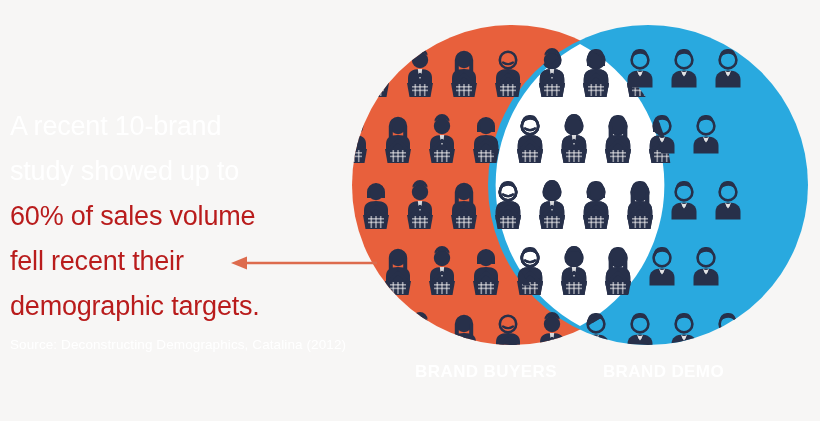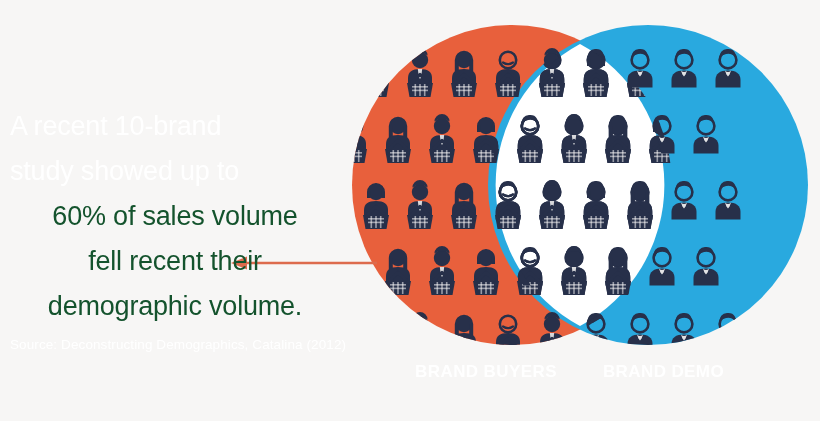--- a/index.html
+++ b/index.html
@@ -30,21 +30,21 @@
     width: 330px;
   }
   .headline .line {
     font-size: 27px;
     line-height: 45px;
     font-weight: 400;
     letter-spacing: -0.2px;
     white-space: nowrap;
   }
   .headline .line.light  { color: #ffffff; }
-  .headline .line.accent { color: #14532d; text-align: center; }
+  .headline .line.accent { color: #b91c1c; }
 
   .source-note {
     position: absolute;
     left: 10px;
     top: 337px;
     font-size: 13.5px;
     color: #ffffff;
     letter-spacing: 0.1px;
     white-space: nowrap;
   }
@@ -227,18 +227,18 @@
   <svg class="arrow-svg" viewBox="0 0 155 26">
     <line x1="20" y1="13" x2="152" y2="13" stroke="#dd6b4d" stroke-width="2.6"></line>
     <path d="M6,13 L22,6.5 L22,19.5 Z" fill="#dd6b4d"></path>
   </svg>
 
   <div class="headline">
     <div class="line light">A recent 10-brand</div>
     <div class="line light">study showed up to</div>
     <div class="line accent">60% of sales volume</div>
     <div class="line accent">fell recent their</div>
-    <div class="line accent">demographic volume.</div>
+    <div class="line accent">demographic targets.</div>
   </div>
 
   <div class="source-note">Source: Deconstructing Demographics, Catalina (2012)</div>
 
 </div>
 
 </body></html>

